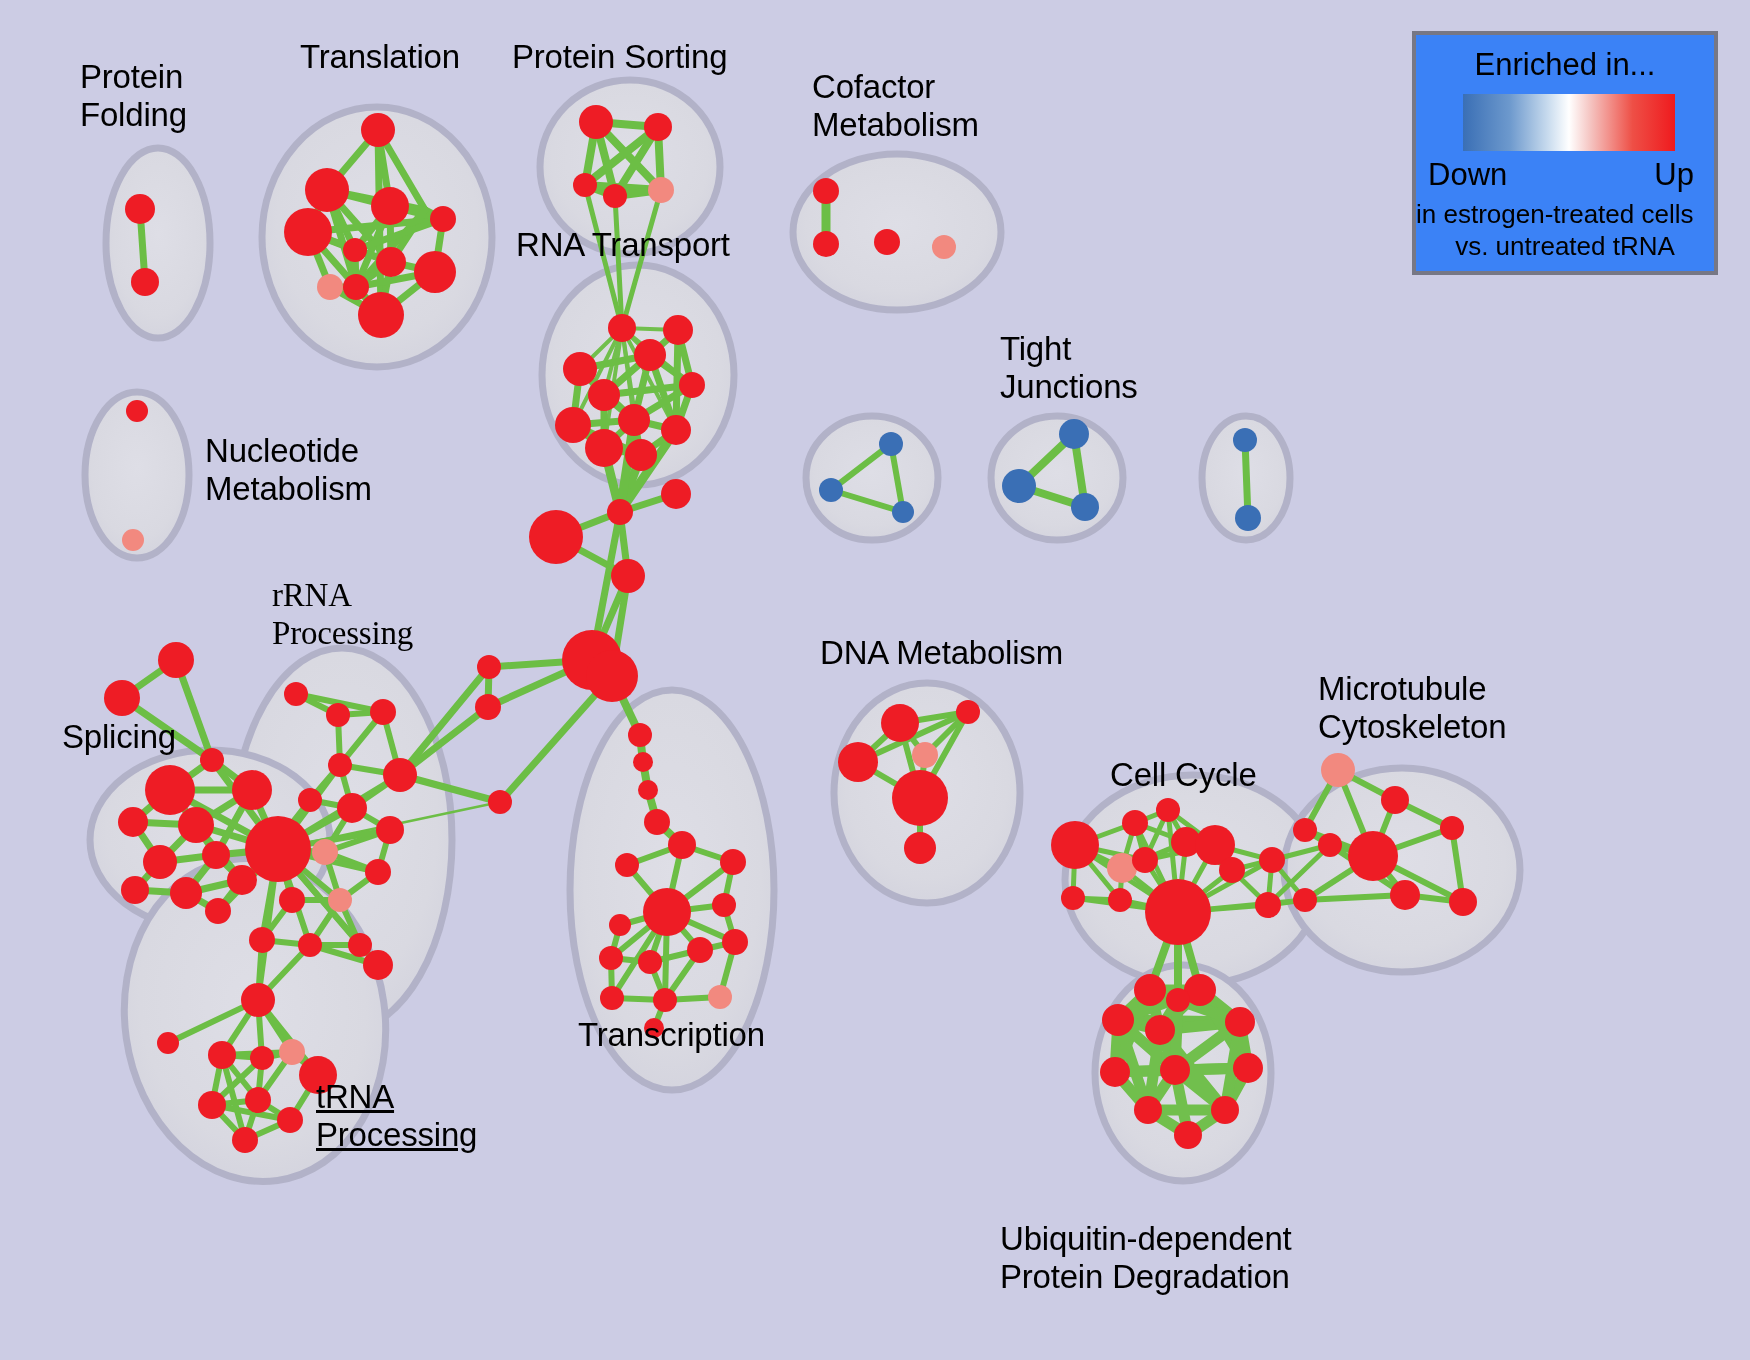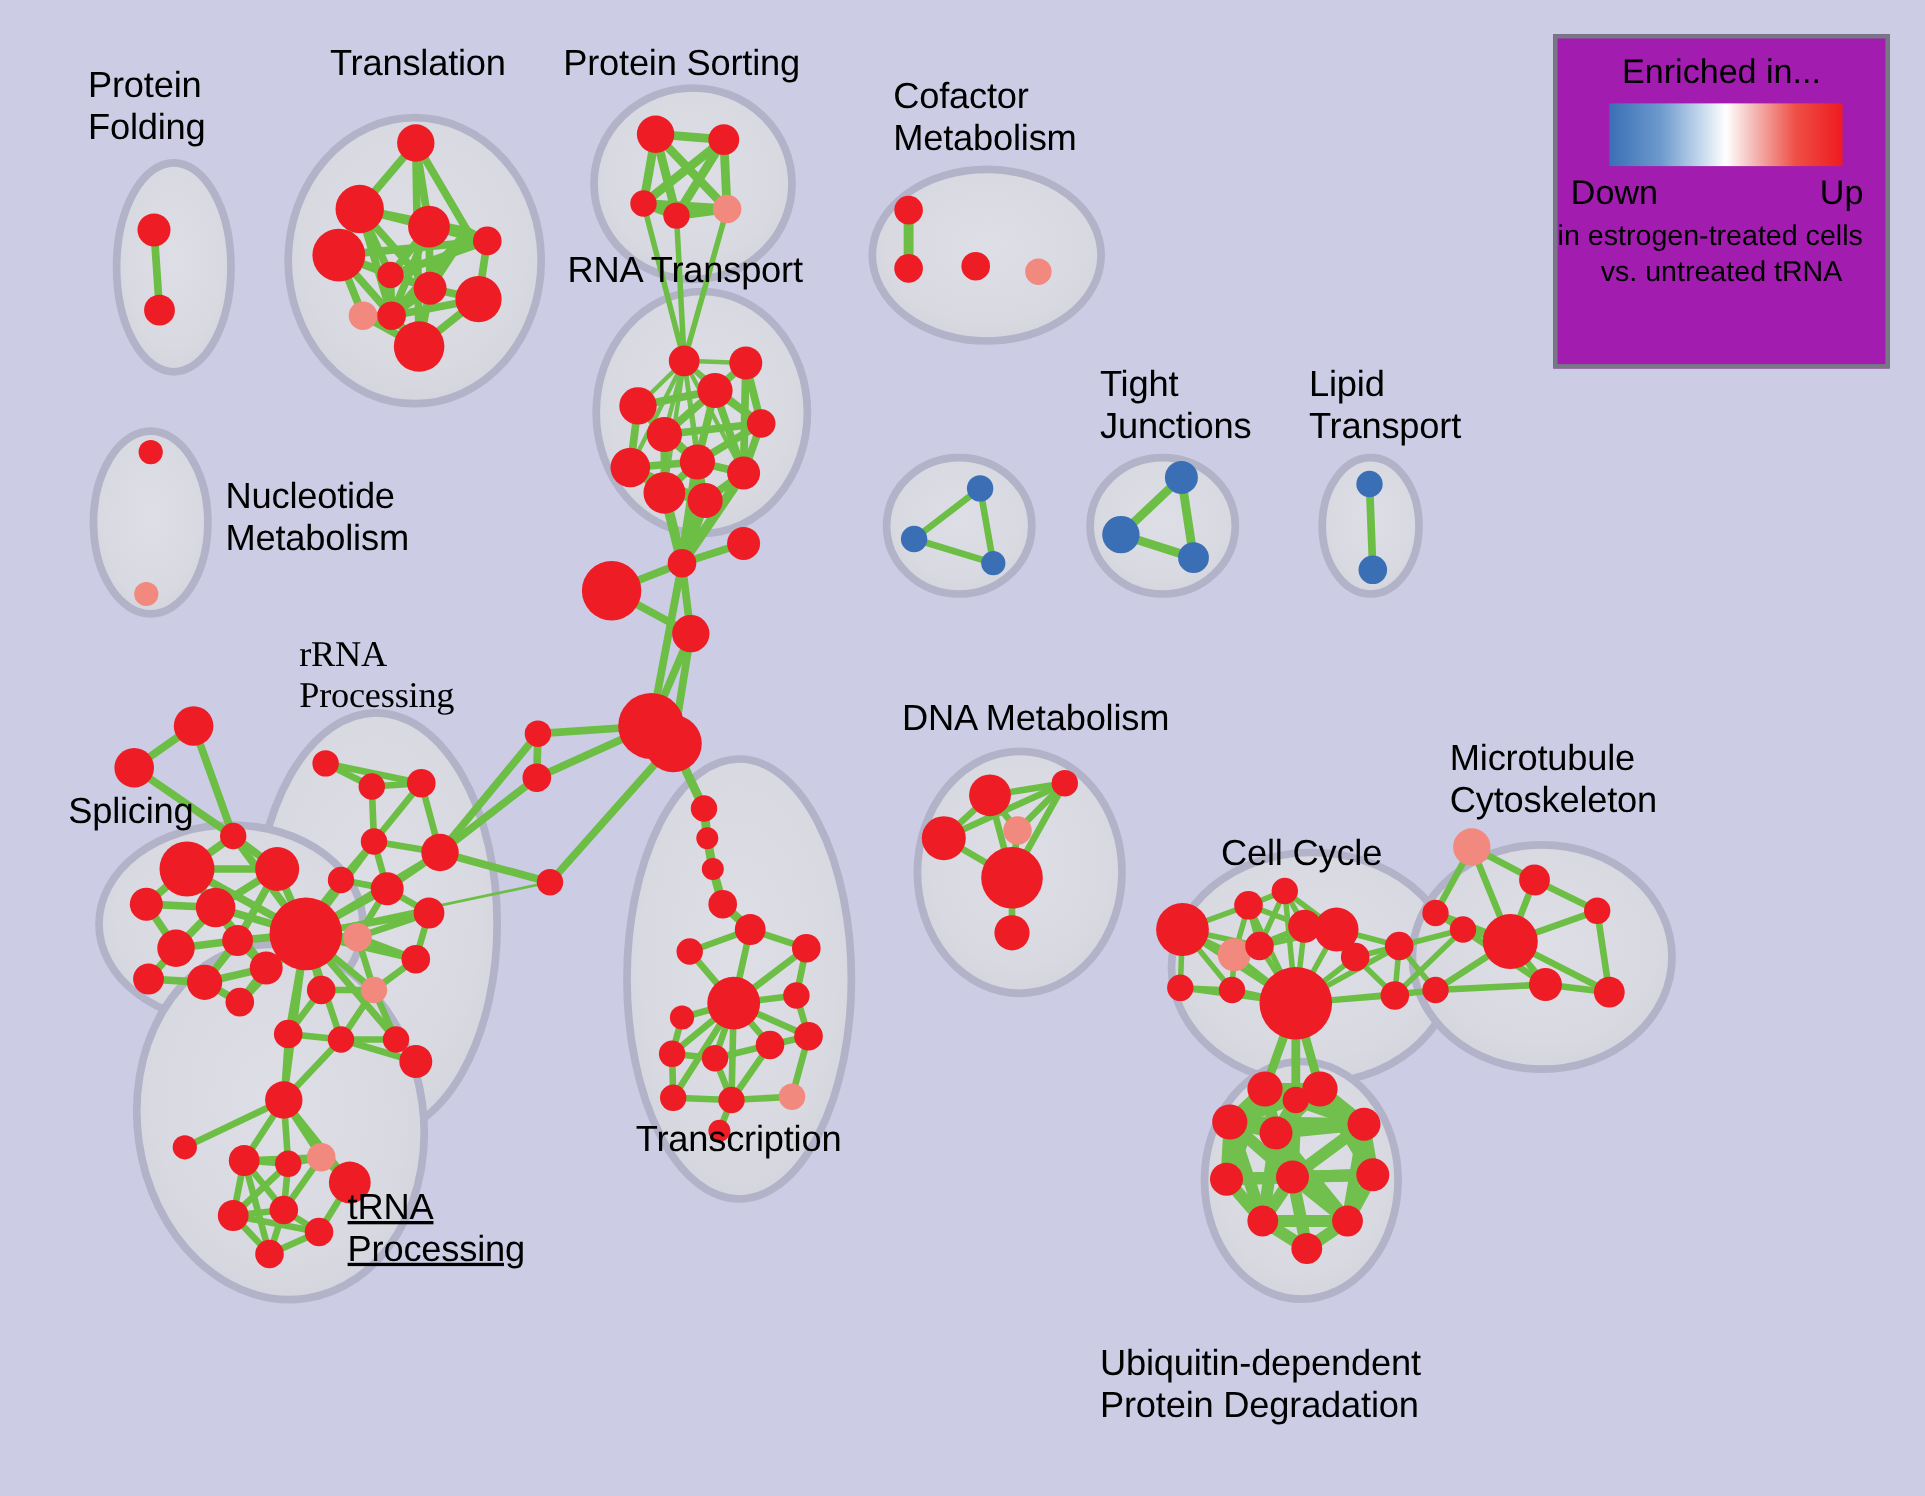--- a/index.html
+++ b/index.html
@@ -19,22 +19,22 @@
     line-height:38px;
     font-weight:400;
     white-space:pre;
     letter-spacing:-0.2px;
   }
   .clabel.l{text-align:left;}
   
   #legend{
     position:absolute;
     left:1412px;top:31px;
-    width:306px;height:304px;
-    background:#a21caf;
+    width:306px;height:244px;
+    background:#3b82f6;
     border:4px solid #777785;
     box-sizing:border-box;
   }
   #legend-title{
     position:absolute;left:0;top:12px;width:100%;
     text-align:center;font-size:31px;color:#000;
     font-family:"Liberation Sans", sans-serif;
   }
   #legend-bar{
     position:absolute;left:47px;top:59px;width:212px;height:57px;
@@ -669,22 +669,20 @@
 Folding</div>
   <div class="clabel l" style="left:300px;top:38px;">Translation</div>
   <div class="clabel l" style="left:512px;top:38px;">Protein Sorting</div>
   <div class="clabel l" style="left:812px;top:68px;">Cofactor
 Metabolism</div>
   <div class="clabel l" style="left:516px;top:226px;">RNA Transport</div>
   <div class="clabel l" style="left:205px;top:432px;">Nucleotide
 Metabolism</div>
   <div class="clabel l" style="left:1000px;top:330px;">Tight
 Junctions</div>
-  <div class="clabel l" style="left:1190px;top:330px;">Lipid
-Transport</div>
   <div class="clabel l" style="left:272px;top:576px;font-family:Liberation Serif, serif;">rRNA
 Processing</div>
   <div class="clabel l" style="left:62px;top:718px;">Splicing</div>
   <div class="clabel l" style="left:820px;top:634px;">DNA Metabolism</div>
   <div class="clabel l" style="left:1318px;top:670px;">Microtubule
 Cytoskeleton</div>
   <div class="clabel l" style="left:1110px;top:756px;">Cell Cycle</div>
   <div class="clabel l" style="left:578px;top:1016px;">Transcription</div>
   <div class="clabel l" style="left:316px;top:1078px;text-decoration:underline;">tRNA
 Processing</div>

